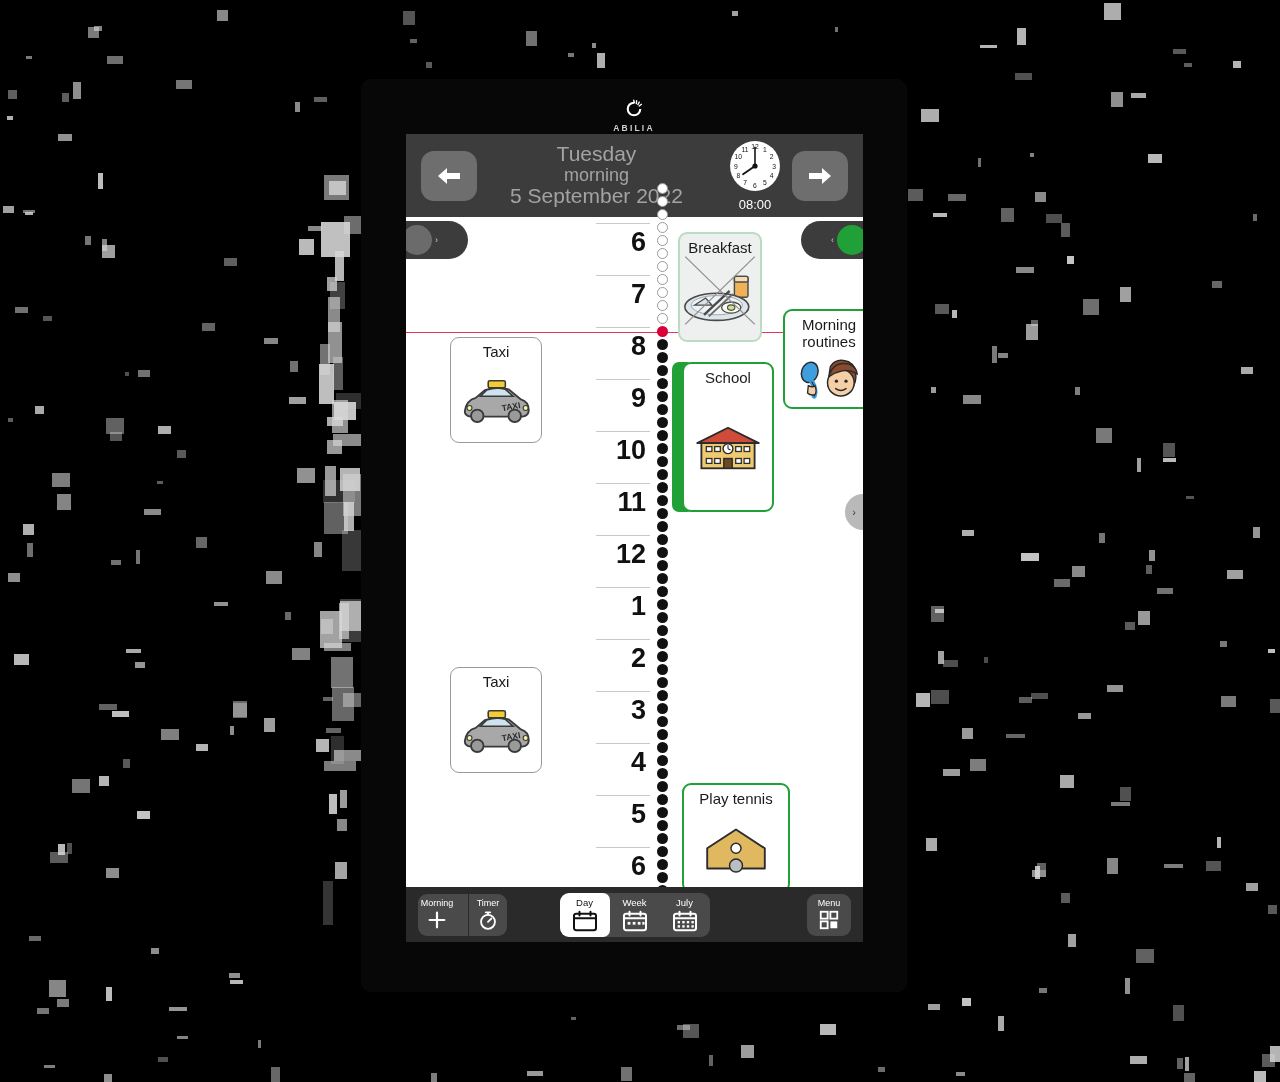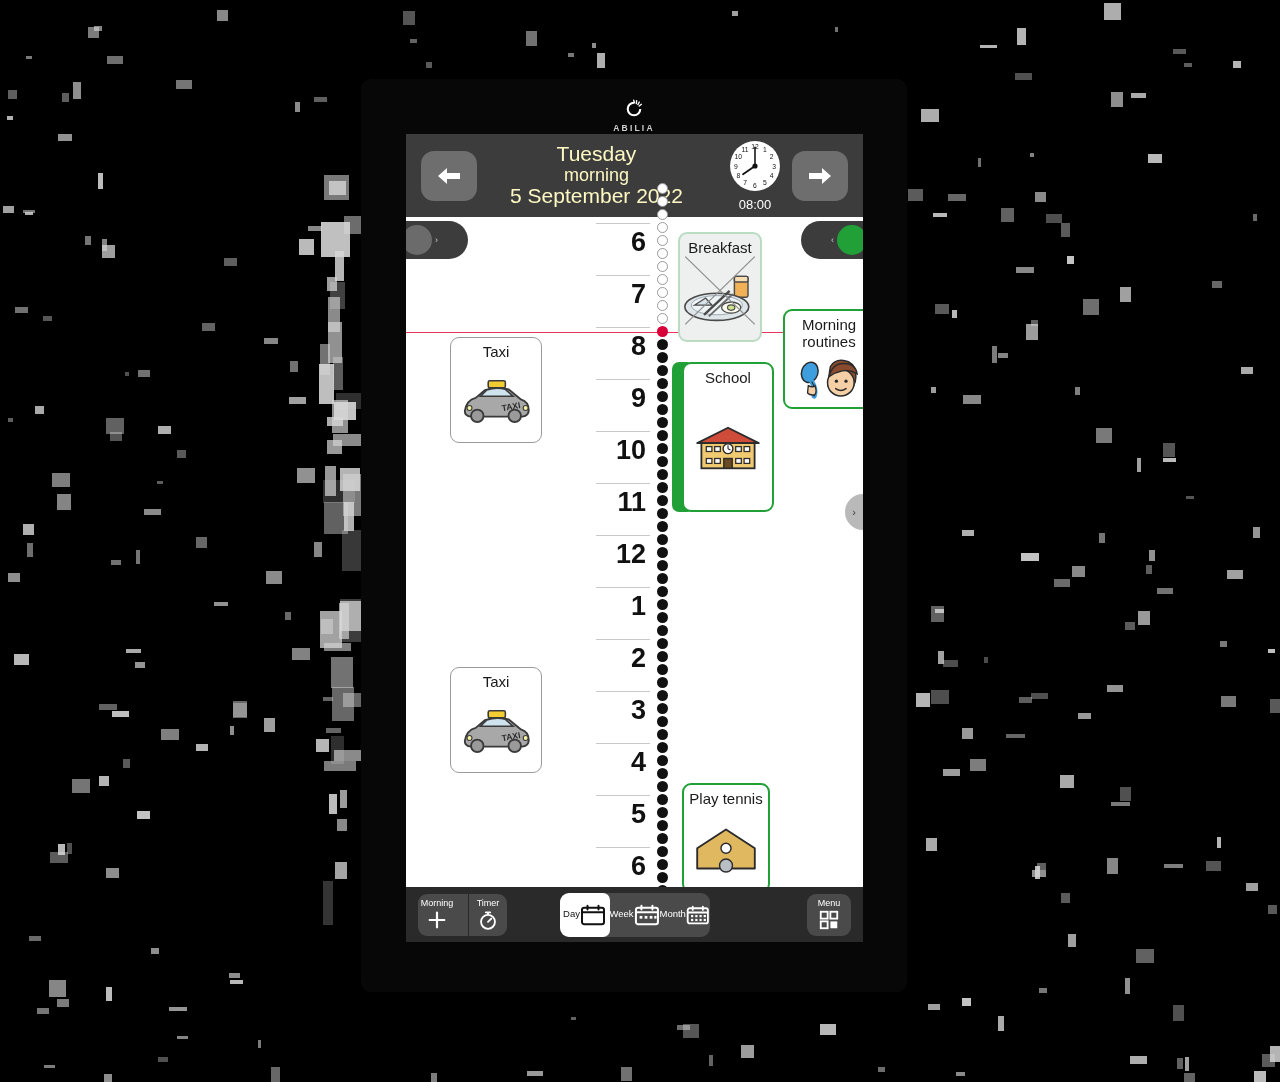--- a/index.html
+++ b/index.html
@@ -24,21 +24,21 @@
   
   .screen{position:absolute;left:45px;top:55px;width:457px;height:808px;background:#fff;overflow:hidden;}
 
   
   .appbar{position:relative;height:83px;background:#3c3c3c;display:flex;align-items:center;}
   .navbtn{width:56px;height:50px;background:#6e6e6e;border-radius:13px;display:flex;
           align-items:center;justify-content:center;flex:0 0 auto;}
   .navbtn.left{margin-left:15px;}
   .navbtn.right{margin-right:15px;}
   .arrow{width:28px;height:20px;}
-  .titlewrap{flex:1;text-align:center;color:#fef9c3;line-height:1.08;padding-right:6px;}
+  .titlewrap{flex:1;text-align:center;color:#a3a3a3;line-height:1.08;padding-right:6px;}
   .t1{font-size:21px;}
   .t2{font-size:18px;}
   .t3{font-size:21px;}
   .clockwrap{width:66px;text-align:center;flex:0 0 auto;margin-right:4px;}
   .clockface{width:52px;height:52px;margin:0 auto;}
   .clocktime{color:#fff;font-size:13px;margin-top:1px;}
 
   
   .calbody{position:relative;height:725px;background:#fff;}
 
@@ -91,21 +91,21 @@
   
   .bottombar{position:absolute;left:0;right:0;bottom:0;height:55px;background:#2a2a2a;
              display:flex;align-items:center;}
   .grp{background:#4a4a4a;border-radius:9px;display:flex;overflow:hidden;}
   .gbtn{width:38px;height:42px;display:flex;flex-direction:column;align-items:center;
         justify-content:center;color:#fff;}
   .gbtn + .gbtn{border-left:1px solid #2a2a2a;margin-left:12px;}
   .gbtn .gl{font-size:9px;margin-bottom:1px;}
   .leftgrp{margin-left:12px;}
   .viewgrp{position:absolute;left:50%;transform:translateX(-50%);}
-  .vbtn{width:50px;height:44px;display:flex;flex-direction:row;align-items:center;
+  .vbtn{width:50px;height:44px;display:flex;flex-direction:column;align-items:center;
         justify-content:center;color:#fff;}
   .vbtn.active{background:#fff;color:#111;border-radius:7px;}
   .vbtn .gl{font-size:9.5px;margin-bottom:2px;}
   .menugrp{margin-left:auto;margin-right:12px;}
 </style>
 </head>
 <body>
 
 <div id="root">
 
@@ -654,21 +654,21 @@
                     <rect x="73" y="33" width="8" height="7"></rect>
                   <rect x="19" y="50" width="8" height="7"></rect>
                     <rect x="31" y="50" width="8" height="7"></rect>
                   <rect x="61" y="50" width="8" height="7"></rect>
                     <rect x="73" y="50" width="8" height="7"></rect>
                 </g>
               </svg>
             </div>
           </div>
 
-          <div class="card" style="left:276px;top:566px;width:88px;height:110px;">
+          <div class="card" style="left:276px;top:566px;width:108px;height:110px;">
             <div class="ctitle">Play tennis</div>
             <div class="cicon">
               <svg viewBox="0 0 100 70" width="72" height="52">
                 <path d="M10 62 L10 34 L50 8 L90 34 L90 62 Z" fill="#e0b860" stroke="#2b2b2b" stroke-width="2.6" stroke-linejoin="round"></path>
                 <circle cx="50" cy="34" r="7" fill="#fff" stroke="#2b2b2b" stroke-width="2"></circle>
                 <circle cx="50" cy="58" r="9" fill="#b9bfc4" stroke="#2b2b2b" stroke-width="2"></circle>
               </svg>
             </div>
           </div>
 
@@ -736,21 +736,21 @@
                 <path d="M8 2 V6 M20 2 V6" stroke="currentColor" stroke-width="2.2" stroke-linecap="round"></path>
                 <g fill="currentColor">
                   <rect x="6" y="13" width="3" height="3"></rect>
                     <rect x="11.5" y="13" width="3" height="3"></rect>
                   <rect x="17" y="13" width="3" height="3"></rect>
                     <rect x="22" y="13" width="2.4" height="3"></rect>
                 </g>
               </svg>
             </div>
             <div class="vbtn">
-              <span class="gl">Month</span>
+              <span class="gl">July</span>
               <svg width="26" height="22" viewBox="0 0 28 24">
                 <rect x="2" y="4" width="24" height="18" rx="2.4" fill="none" stroke="currentColor" stroke-width="2.2"></rect>
                 <path d="M2 9 H26" stroke="currentColor" stroke-width="2.2"></path>
                 <path d="M8 2 V6 M20 2 V6" stroke="currentColor" stroke-width="2.2" stroke-linecap="round"></path>
                 <g fill="currentColor">
                   <rect x="6" y="12" width="2.6" height="2.6"></rect>
                     <rect x="11" y="12" width="2.6" height="2.6"></rect>
                   <rect x="16" y="12" width="2.6" height="2.6"></rect>
                     <rect x="21" y="12" width="2.6" height="2.6"></rect>
                   <rect x="6" y="16.6" width="2.6" height="2.6"></rect>

